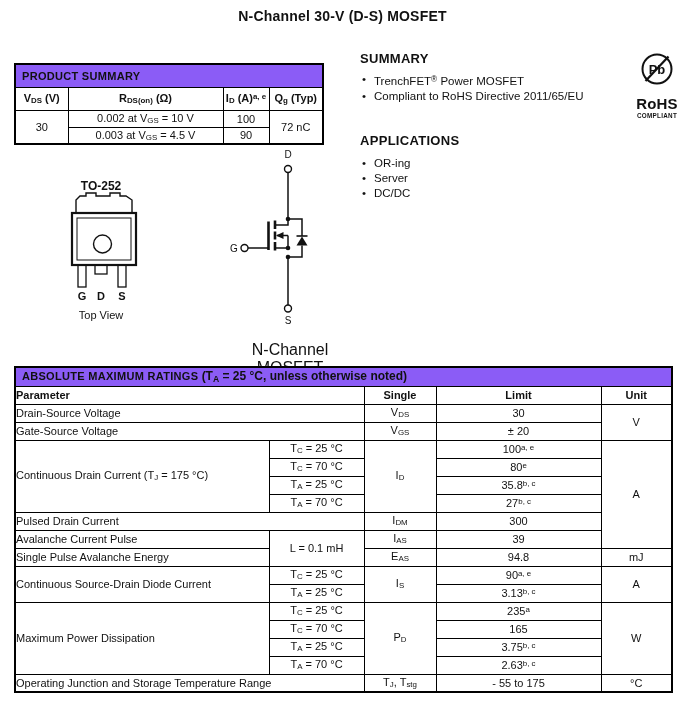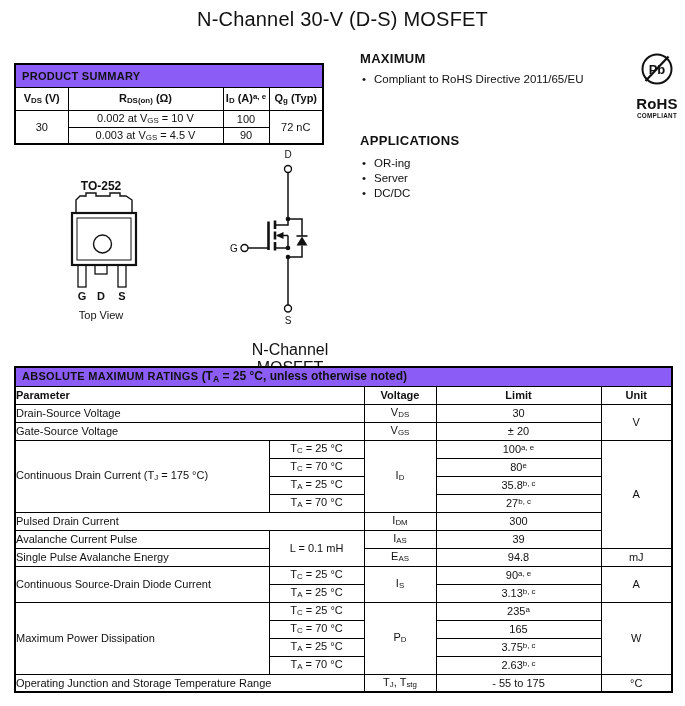--- a/index.html
+++ b/index.html
@@ -9,21 +9,21 @@
     background:#ffffff;
     font-family:"Liberation Sans", sans-serif;
     color:#111;
     overflow:hidden;
   }
   sub { font-size:.72em; vertical-align:-.18em; }
   sup { font-size:.72em; vertical-align:.38em; }
 
   .page-title {
     position:absolute; top:8px; left:0; width:685px;
-    text-align:center; font-size:20px; font-weight:normal; letter-spacing:.2px;
+    text-align:center; font-size:14px; font-weight:bold; letter-spacing:.2px;
   }
 
   
   table { border-collapse:collapse; table-layout:fixed; }
   table.bordered { border:2px solid #000; }
   table.bordered td { border:1px solid #000; font-size:11px; vertical-align:middle; }
   td.title-bar {
     background:#8b5cf6; font-weight:bold; font-size:13px;
     padding-left:6px; letter-spacing:.3px;
   }
@@ -96,22 +96,23 @@
     <td class="c" rowspan="2">72 nC</td>
   </tr>
   <tr>
     <td class="c">0.003 at V<sub>GS</sub> = 4.5 V</td>
     <td class="c">90</td>
   </tr>
 </tbody>
   </table>
 
 <div class="features">
-  <div class="sec-heading">MAXIMUM</div>
+  <div class="sec-heading">SUMMARY</div>
   <ul class="plain">
+    <li>TrenchFET<sup>®</sup> Power MOSFET</li>
     <li>Compliant to RoHS Directive 2011/65/EU</li>
   </ul>
 </div>
 
 <div class="applications">
   <div class="sec-heading">APPLICATIONS</div>
   <ul class="plain">
     <li>OR-ing</li>
     <li>Server</li>
     <li>DC/DC</li>
@@ -189,21 +190,21 @@
       <col style="width:72px">
       <col style="width:165px">
       <col style="width:71px">
     </colgroup>
   <tbody>
       <tr>
     <td class="title-bar" colspan="5"><span>ABSOLUTE MAXIMUM RATINGS</span> <span class="note">(T<sub>A</sub> = 25 °C, unless otherwise noted)</span></td>
   </tr>
   <tr>
     <td class="hd param" colspan="2">Parameter</td>
-    <td class="hd c">Voltage</td>
+    <td class="hd c">Single</td>
     <td class="hd c">Limit</td>
     <td class="hd c">Unit</td>
   </tr>
   <tr>
     <td class="param" colspan="2">Drain-Source Voltage</td>
     <td class="c">V<sub>DS</sub></td>
     <td class="c">30</td>
     <td class="c" rowspan="2">V</td>
   </tr>
   <tr>

